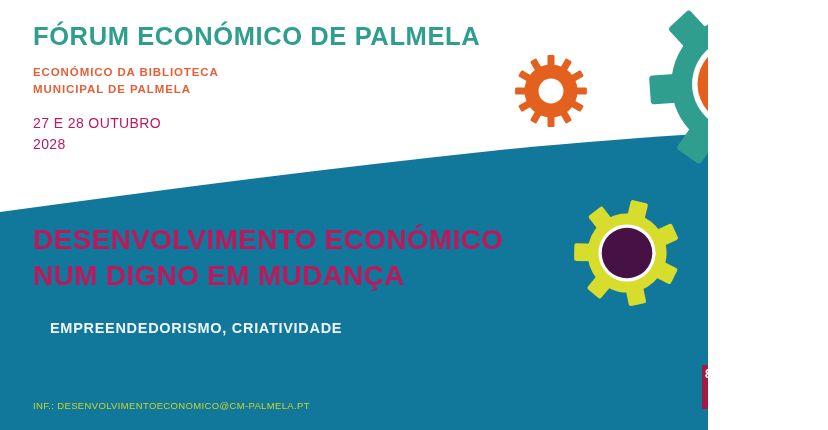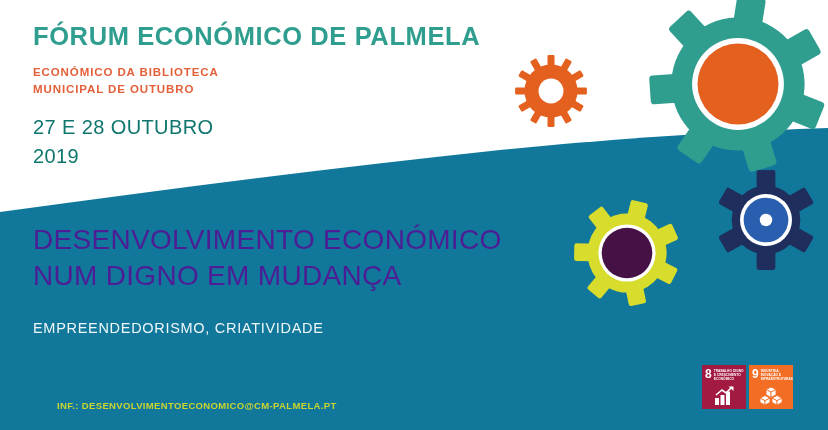--- a/index.html
+++ b/index.html
@@ -5,21 +5,21 @@
   html, body {
     margin: 0;
     padding: 0;
     background: #ffffff;
   }
   body {
     font-family: "Liberation Sans", sans-serif;
   }
   #poster {
     position: relative;
-    width: 828px;
+    width: 708px;
     height: 430px;
     overflow: hidden;
     background: #ffffff;
   }
   #wave-layer {
     position: absolute;
     inset: 0;
     width: 828px;
     height: 430px;
   }
@@ -51,65 +51,64 @@
   #venue {
     color: #e4603a;
     font-size: 11.5px;
     font-weight: bold;
     letter-spacing: 0.9px;
     line-height: 1.45;
     margin: 0 0 16px 0;
   }
   #venue div { display: block; }
   #dates {
-    color: #0f766e;
-    font-size: 20px;
+    color: #be185d;
+    font-size: 14px;
     font-weight: normal;
     letter-spacing: 0.4px;
     line-height: 1.45;
     margin: 0;
   }
   #dates div { display: block; }
 
   
   #bottom-block {
     position: absolute;
     left: 33px;
     top: 222px;
     width: 560px;
   }
   #headline {
-    color: #4c1d95;
+    color: #be185d;
     font-size: 28px;
-    font-weight: normal;
+    font-weight: bold;
     letter-spacing: 0.3px;
     line-height: 1.28;
     margin: 0 0 24px 0;
   }
   #headline div { display: block; }
   #theme {
     color: #eef6f8;
     font-size: 14.5px;
-    font-weight: normal;
+    font-weight: bold;
     letter-spacing: 0.7px;
     line-height: 1.5;
-    margin: 0;
+    margin: 17px;
   }
   #theme div { display: block; }
 
   #contact {
     position: absolute;
     left: 33px;
     top: 400px;
     color: #c9d430;
     font-size: 9.5px;
-    font-weight: bold;
+    font-weight: normal;
     letter-spacing: 0.35px;
     white-space: nowrap;
-    margin-left: 24px;
   }
 
   
   #sdg-badges {
     position: absolute;
     left: 702px;
     top: 365px;
     display: flex;
     gap: 3px;
   }
@@ -227,25 +226,25 @@
     </g>
     <circle cx="50" cy="50" r="25" fill="#ffffff"></circle>
     <circle cx="50" cy="50" r="21.5" fill="#2a5fb0"></circle>
     <circle cx="50" cy="50" r="6" fill="#ffffff"></circle>
   </svg>
 
   <div id="top-block">
     <h1 id="event-title">FÓRUM ECONÓMICO DE PALMELA</h1>
     <div id="venue">
       <div>ECONÓMICO DA BIBLIOTECA</div>
-      <div>MUNICIPAL DE OUTUBRO</div>
+      <div>MUNICIPAL DE PALMELA</div>
     </div>
     <div id="dates">
       <div>27 E 28 OUTUBRO</div>
-      <div>2019</div>
+      <div>2028</div>
     </div>
   </div>
 
   <div id="bottom-block">
     <div id="headline">
       <div>DESENVOLVIMENTO ECONÓMICO</div>
       <div>NUM DIGNO EM MUDANÇA</div>
     </div>
     <div id="theme">
       <div>EMPREENDEDORISMO, CRIATIVIDADE</div>

